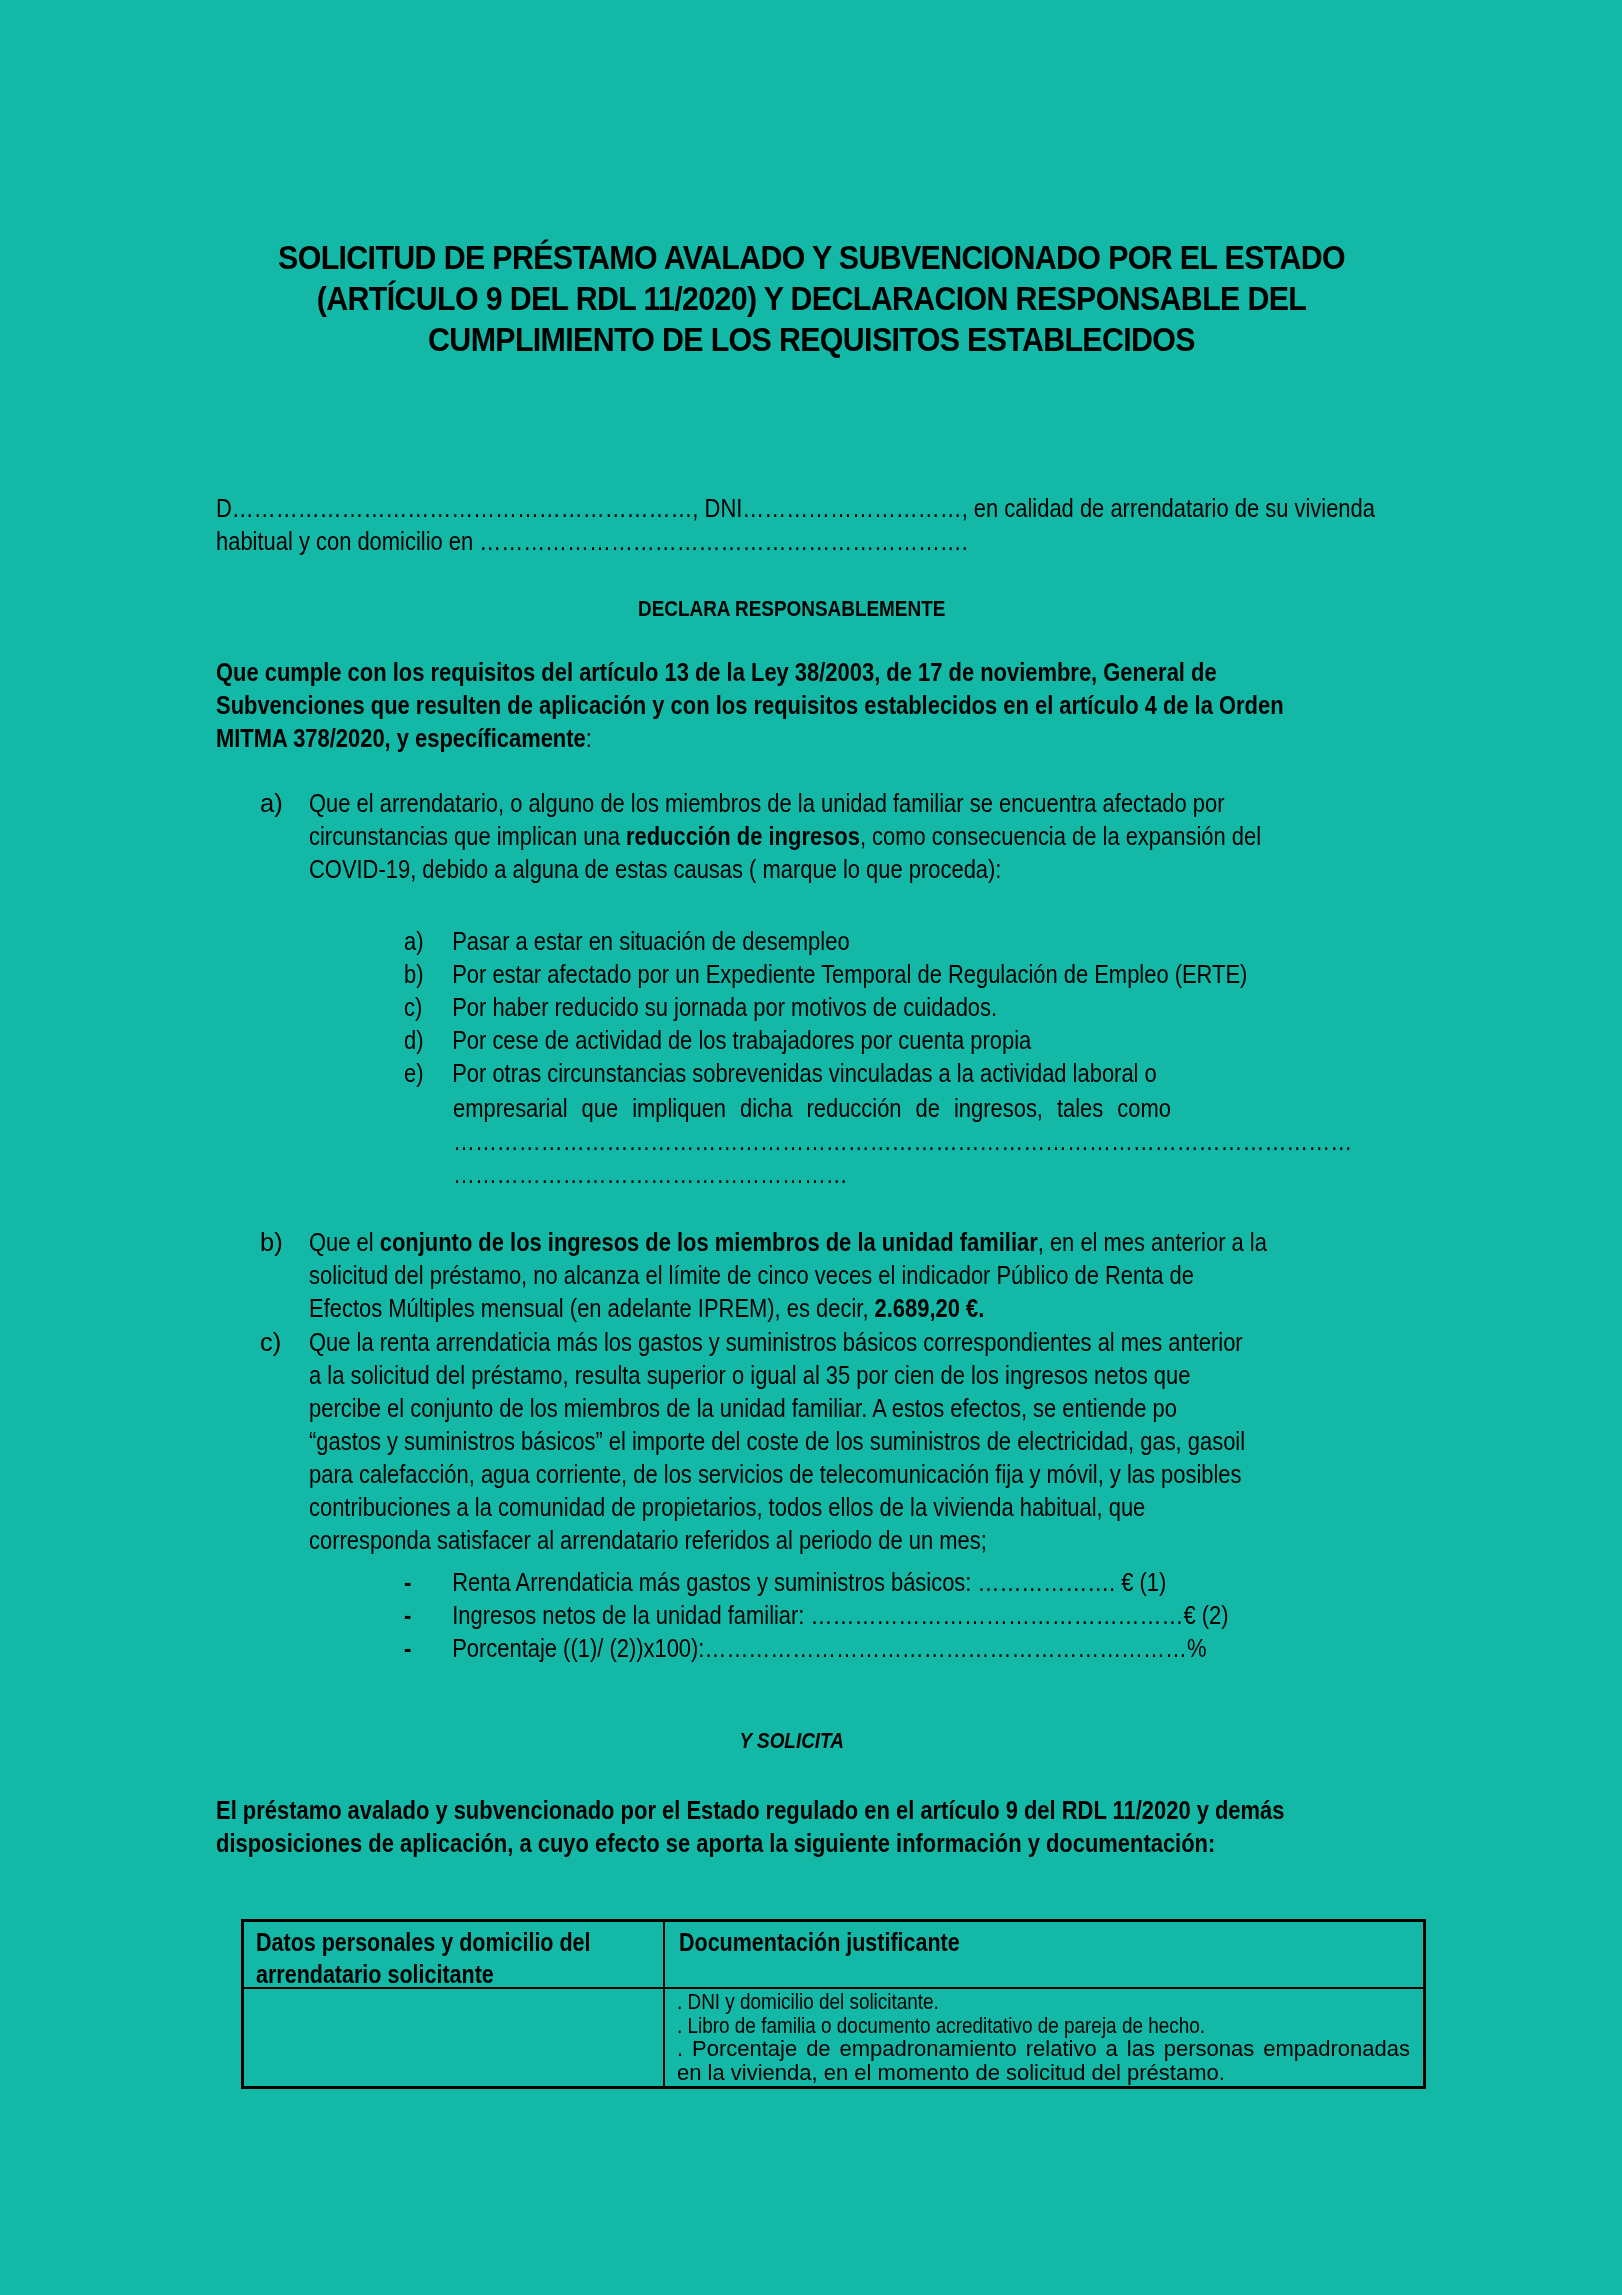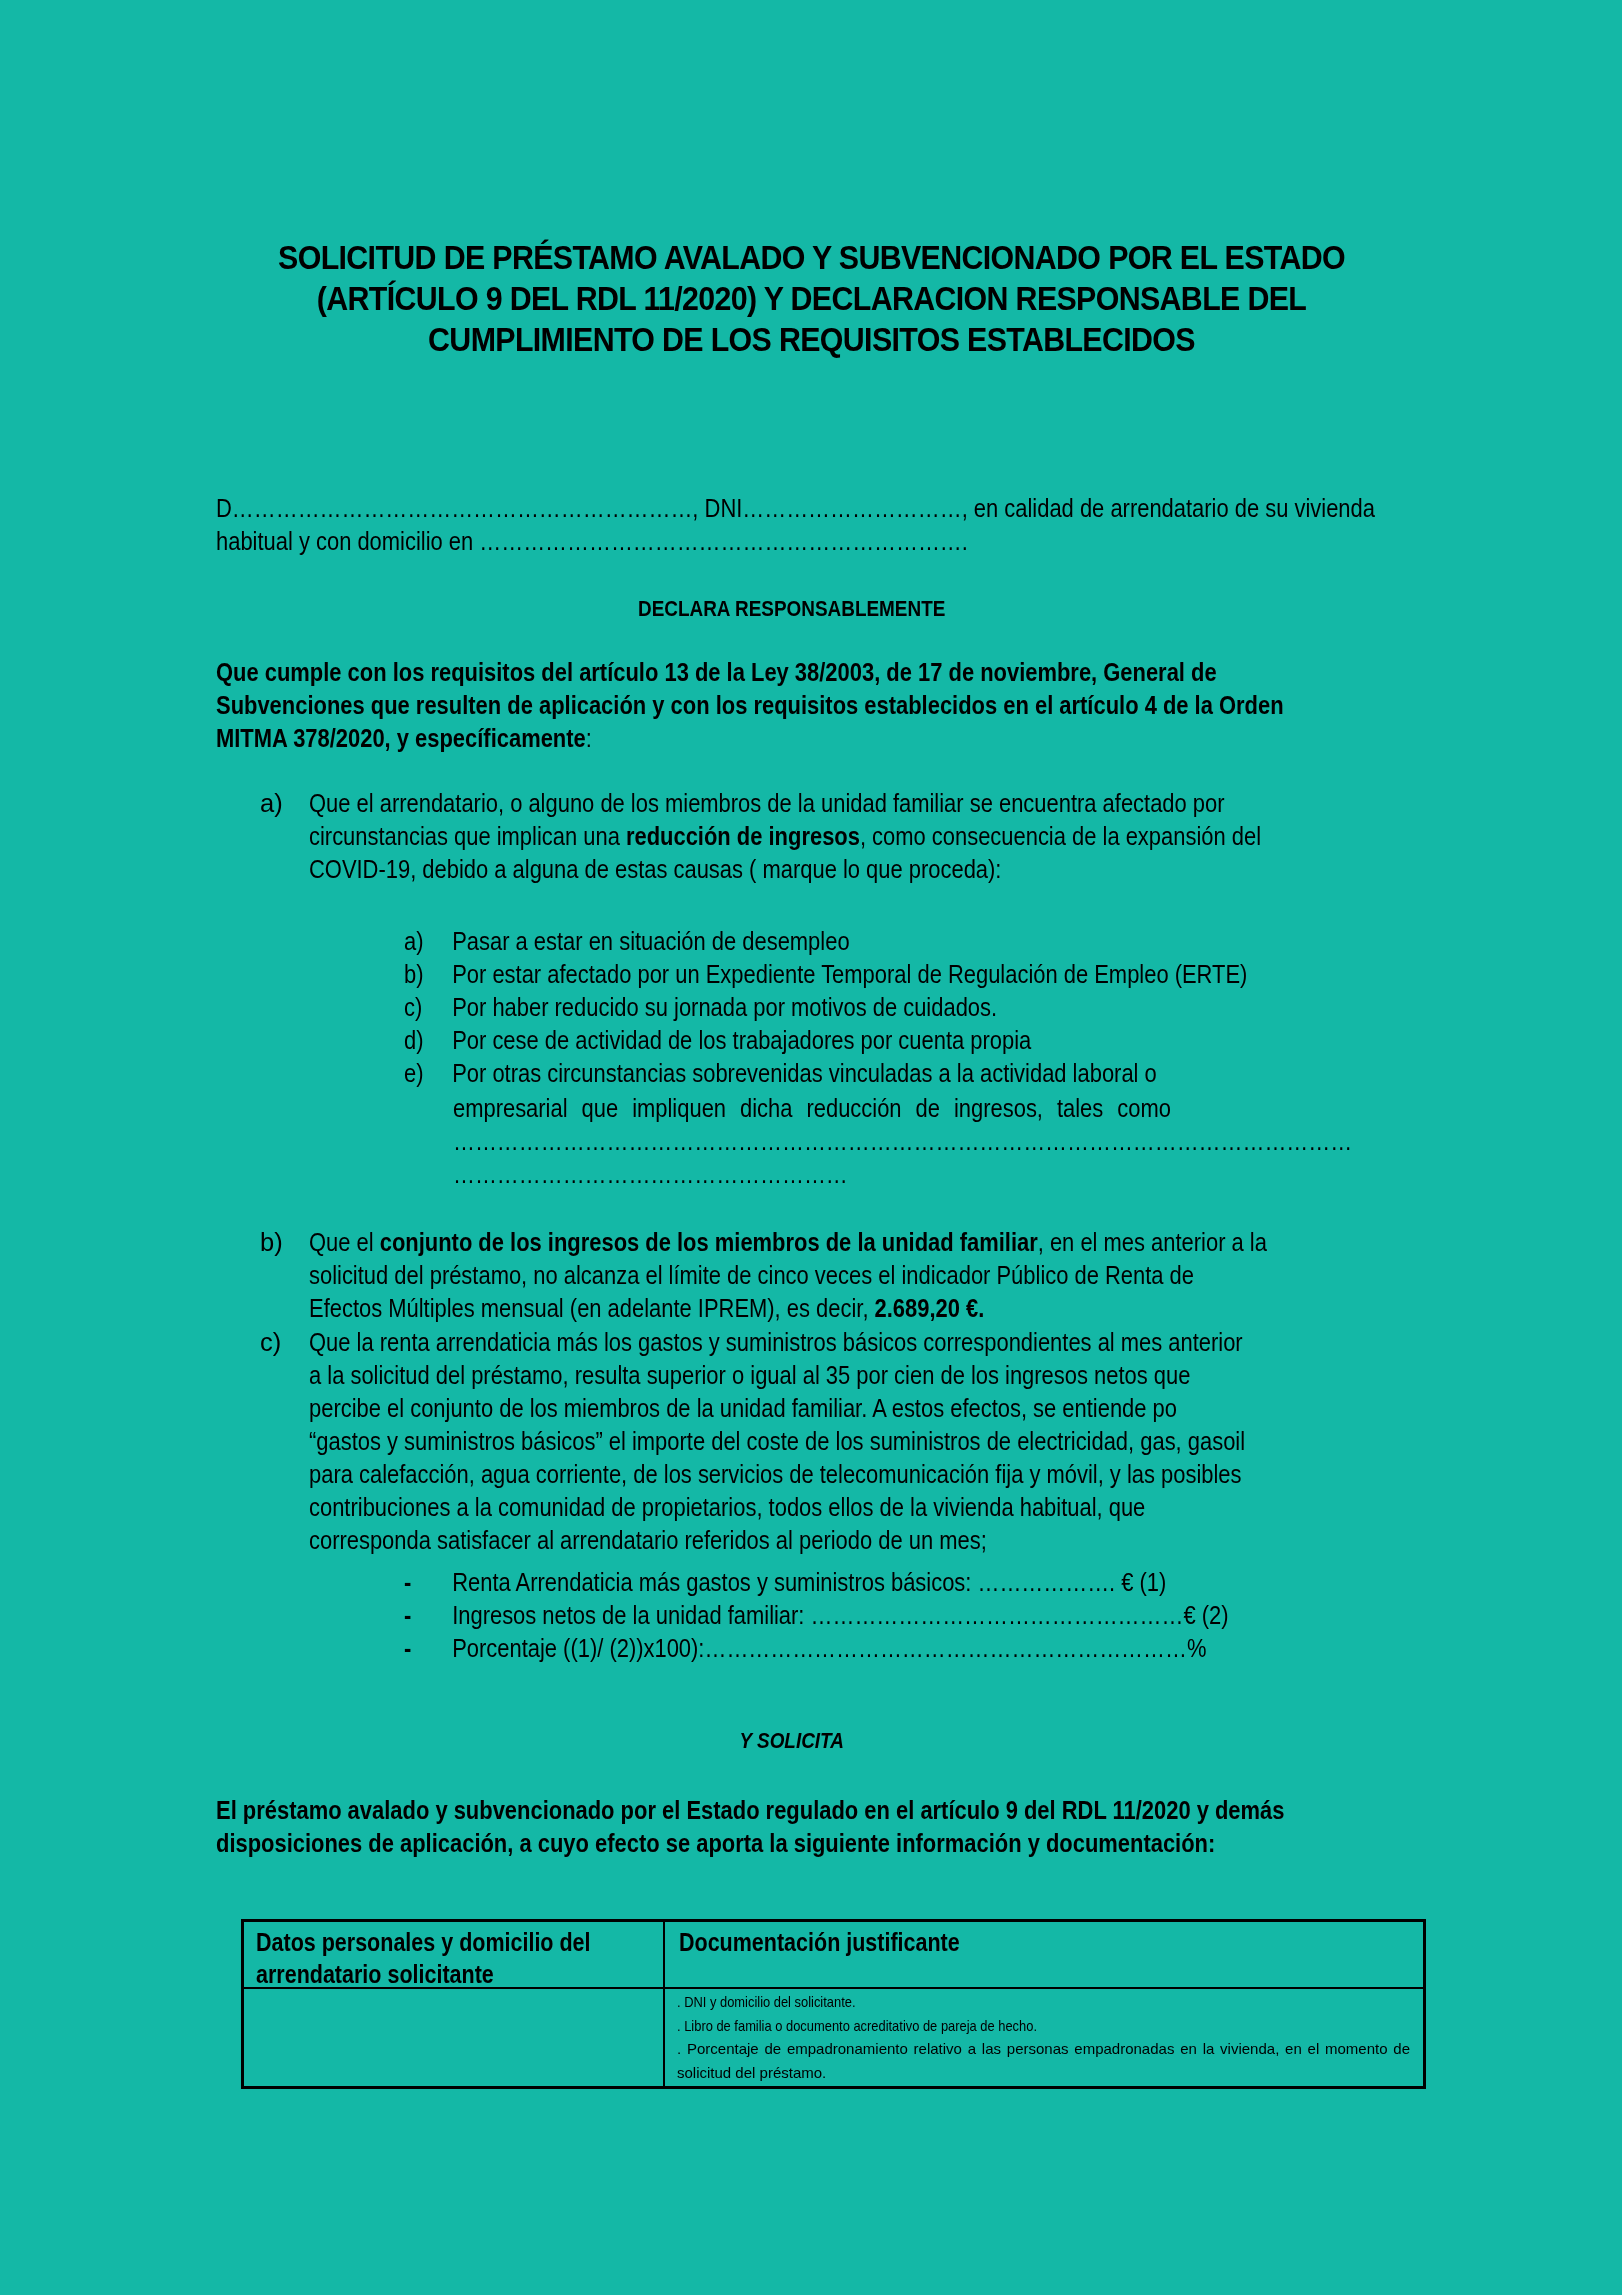--- a/index.html
+++ b/index.html
@@ -25,21 +25,21 @@
 
   
   .doc-table { position: absolute; left: 193px; top: 1919px; width: 1185px; height: 170px;
                border: 3.3px solid #000; box-sizing: border-box; margin-left: 48px; }
   .col-div { position: absolute; left: 419px; top: 0; bottom: 0; border-left: 2.6px solid #000; }
   .row-div { position: absolute; left: 0; right: 0; top: 65px; border-top: 2.6px solid #000; }
   .th { position: absolute; font-weight: bold; font-size: 25px; line-height: 32px; }
   .th-left { left: 11.8px; top: 3.9px; width: 393px; }
   .th-right { left: 435px; top: 3.9px; }
   .td-right { position: absolute; left: 433px; top: 68px; width: 733px;
-              font-family: "Liberation Sans", sans-serif; font-size: 15px; line-height: 23.6px; }
+              font-family: "Liberation Sans", sans-serif; font-size: 22px; line-height: 23.6px; }
   .td-left { position: absolute; left: 0; top: 68px; width: 419px; bottom: 0; }
 </style>
 </head>
 <body>
 
 <div class="page">
 
   <div class="abs title">
     <div>SOLICITUD DE PRÉSTAMO AVALADO Y SUBVENCIONADO POR EL ESTADO</div>
     <div>(ARTÍCULO 9 DEL RDL 11/2020) Y DECLARACION RESPONSABLE DEL</div>

